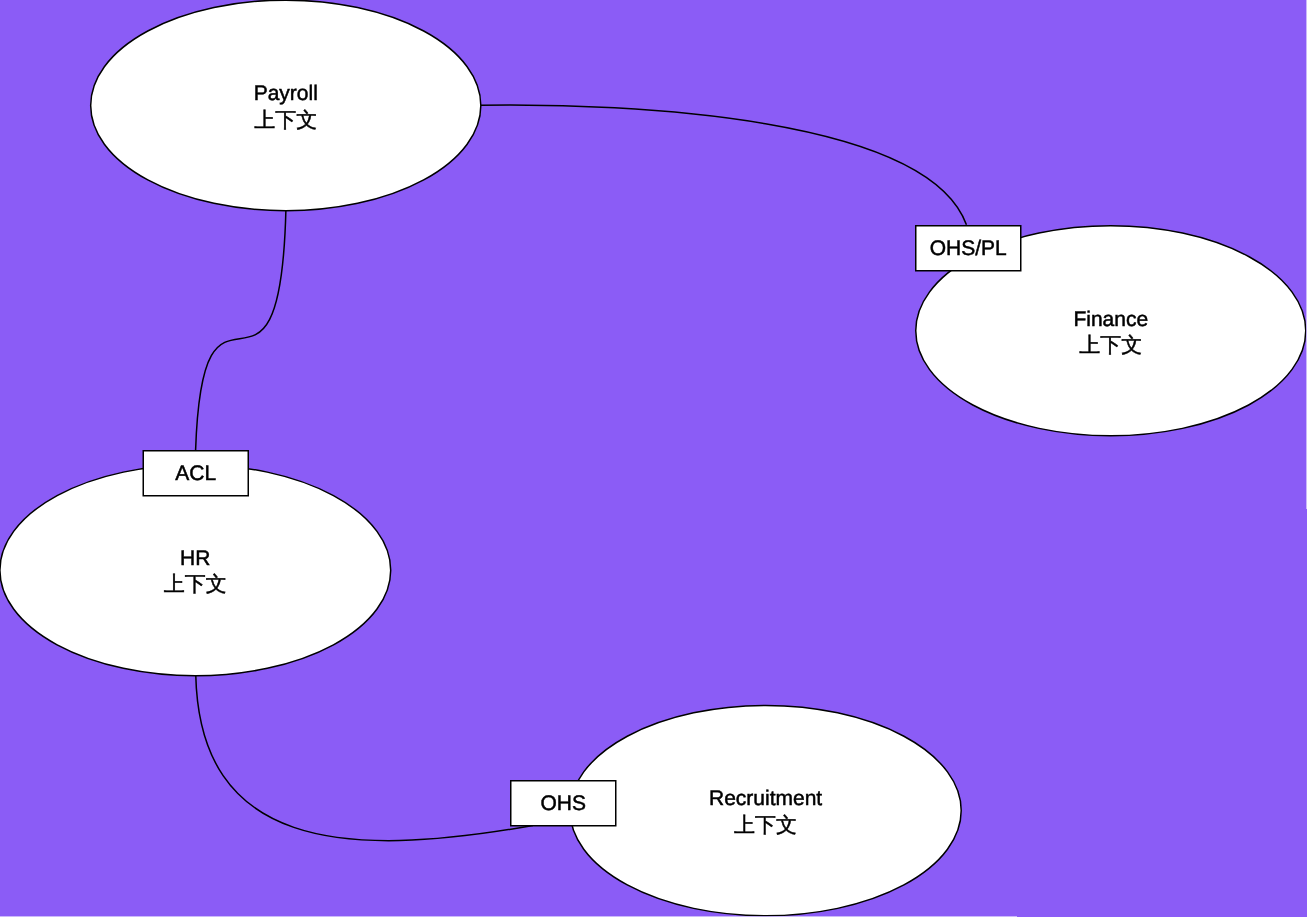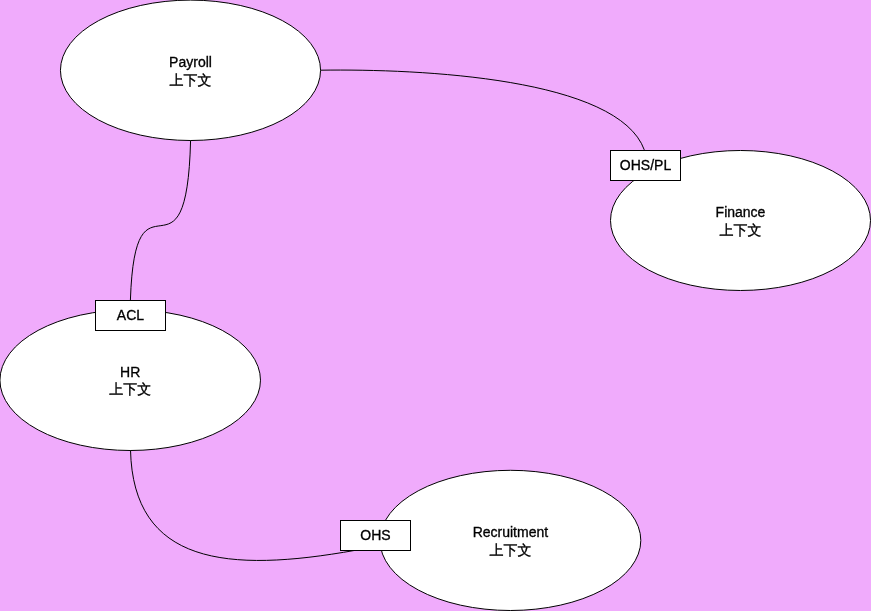--- a/index.html
+++ b/index.html
@@ -12,21 +12,21 @@
     width: 871px;
     height: 611px;
     overflow: hidden;
     font-family: "Liberation Sans", sans-serif;
     -webkit-font-smoothing: antialiased;
   }
   #canvas {
     position: relative;
     width: 871px;
     height: 611px;
-    background: #f0abfc;
+    background: #8b5cf6;
     overflow: hidden;
     text-decoration: underline;
   }
   svg#diagram {
     position: absolute;
     left: 0;
     top: 0;
     width: 871px;
     height: 611px;
     display: block;

